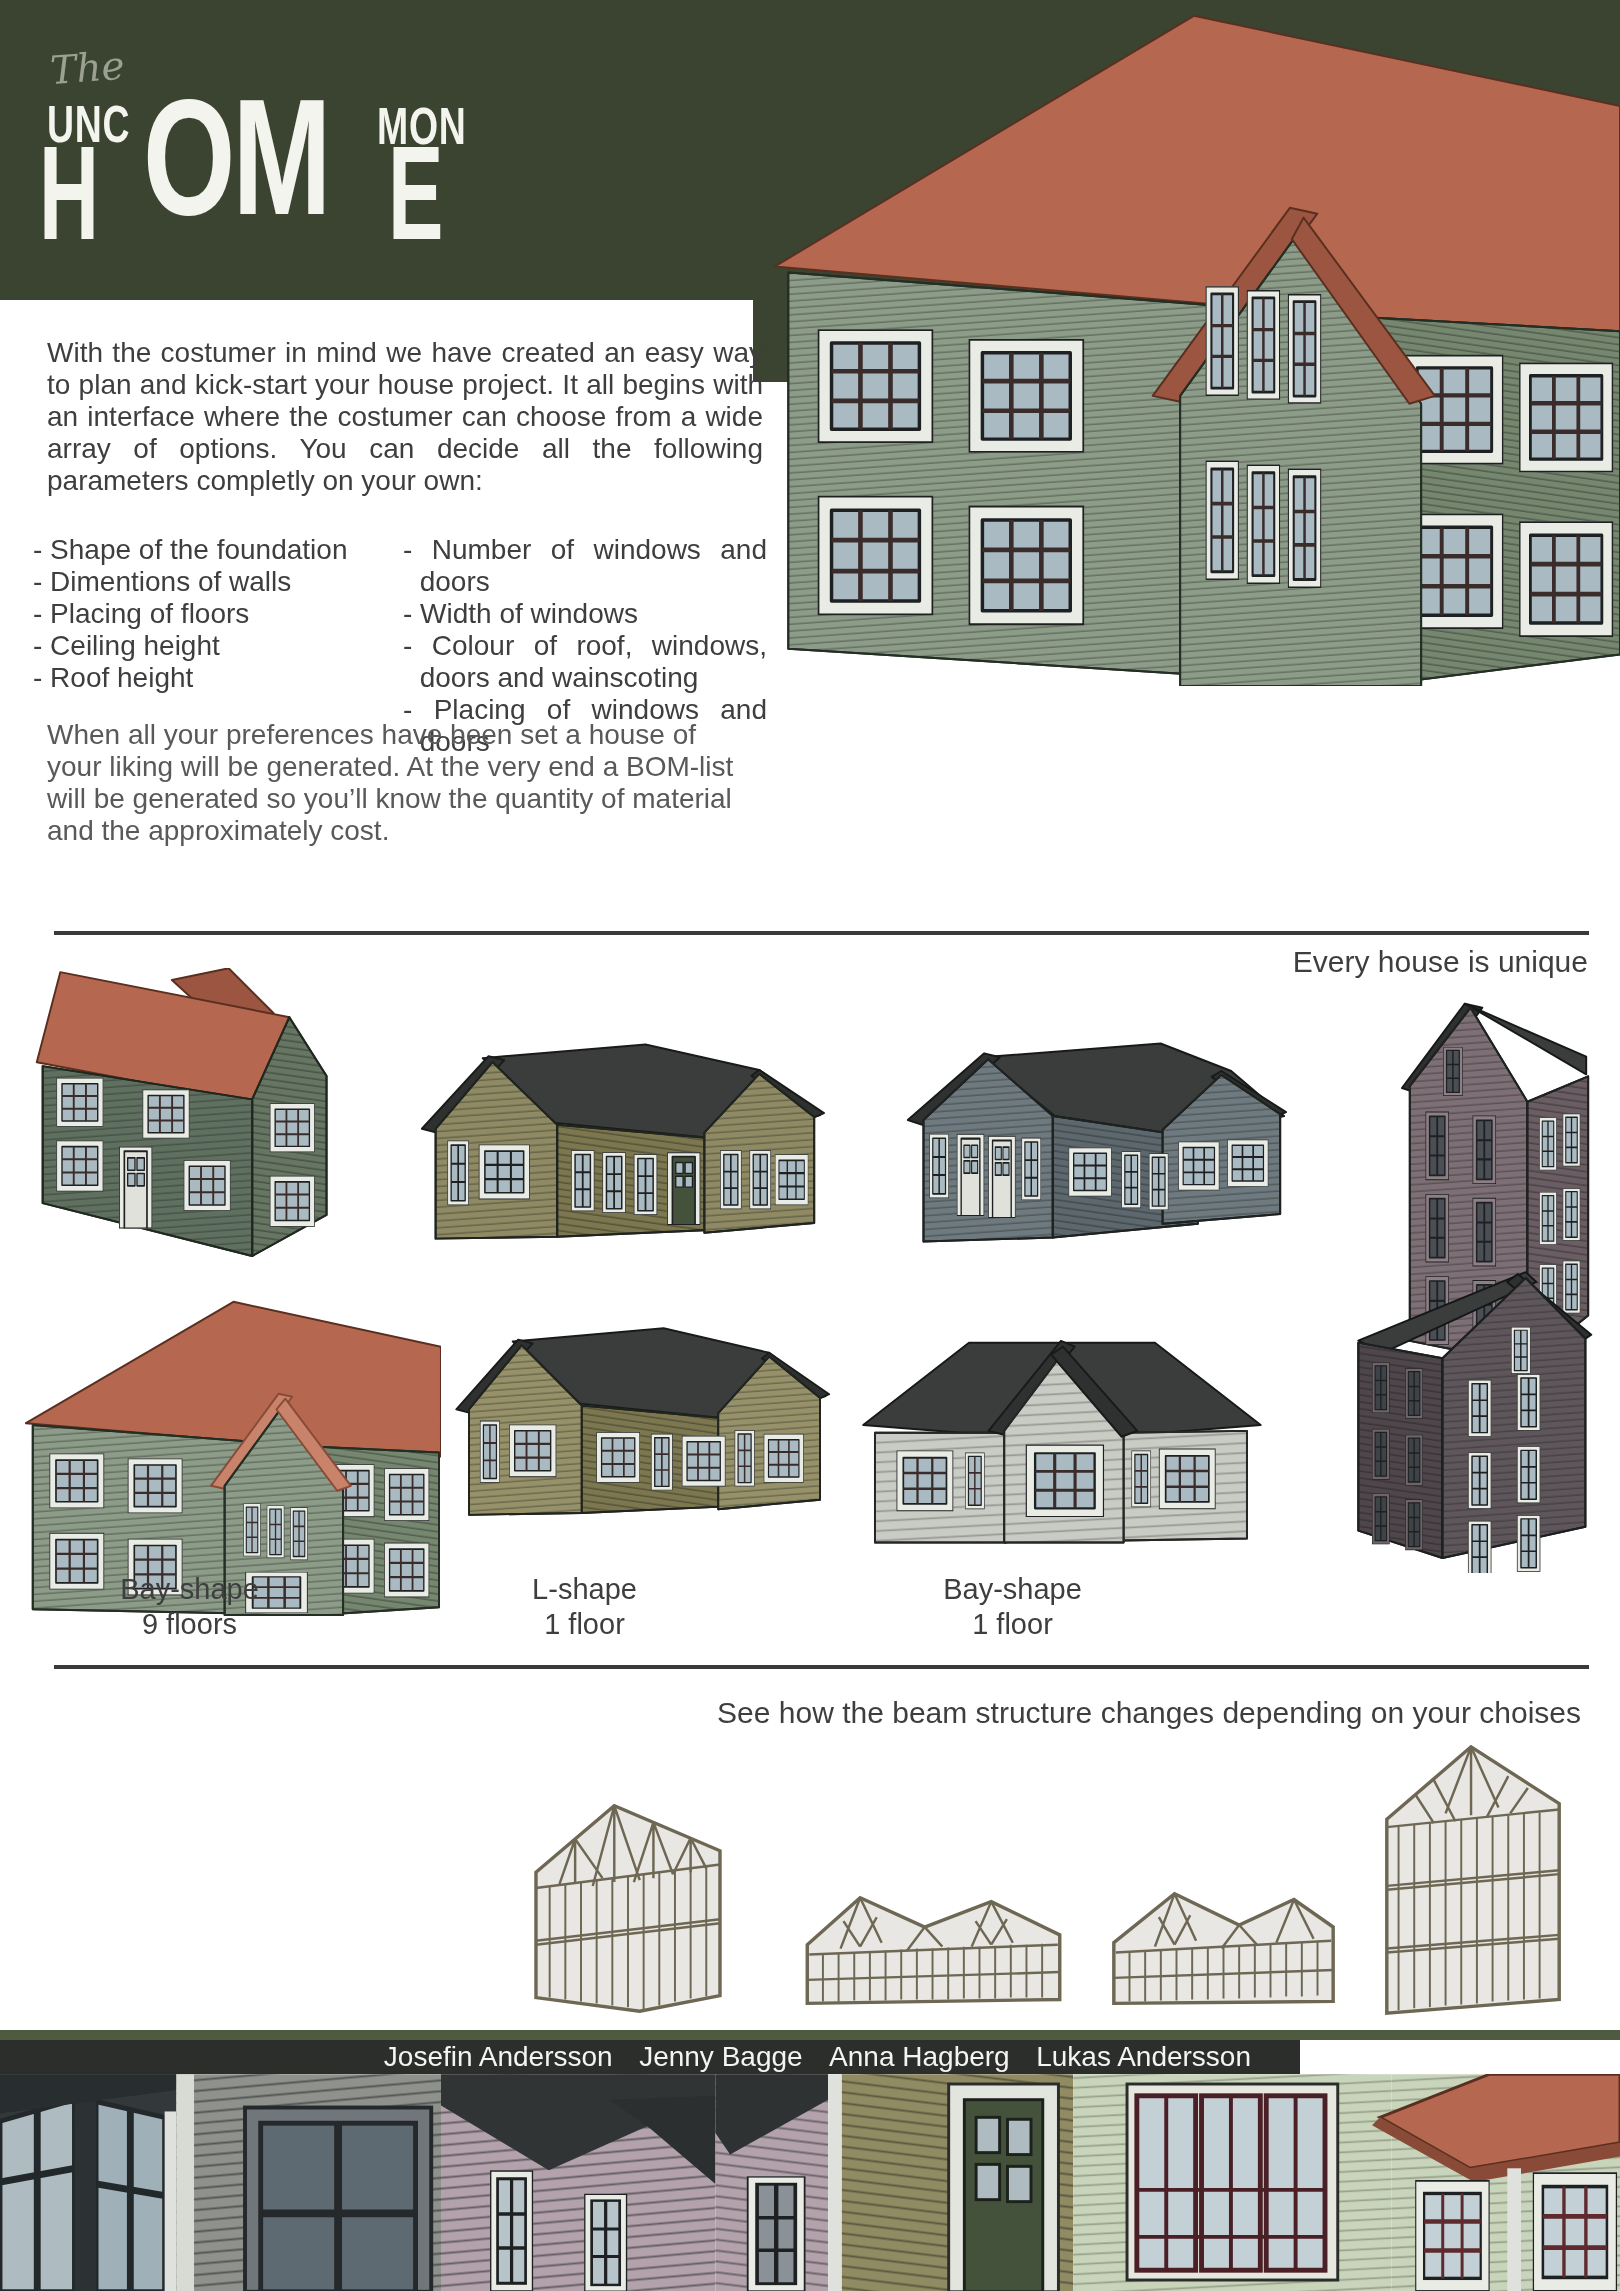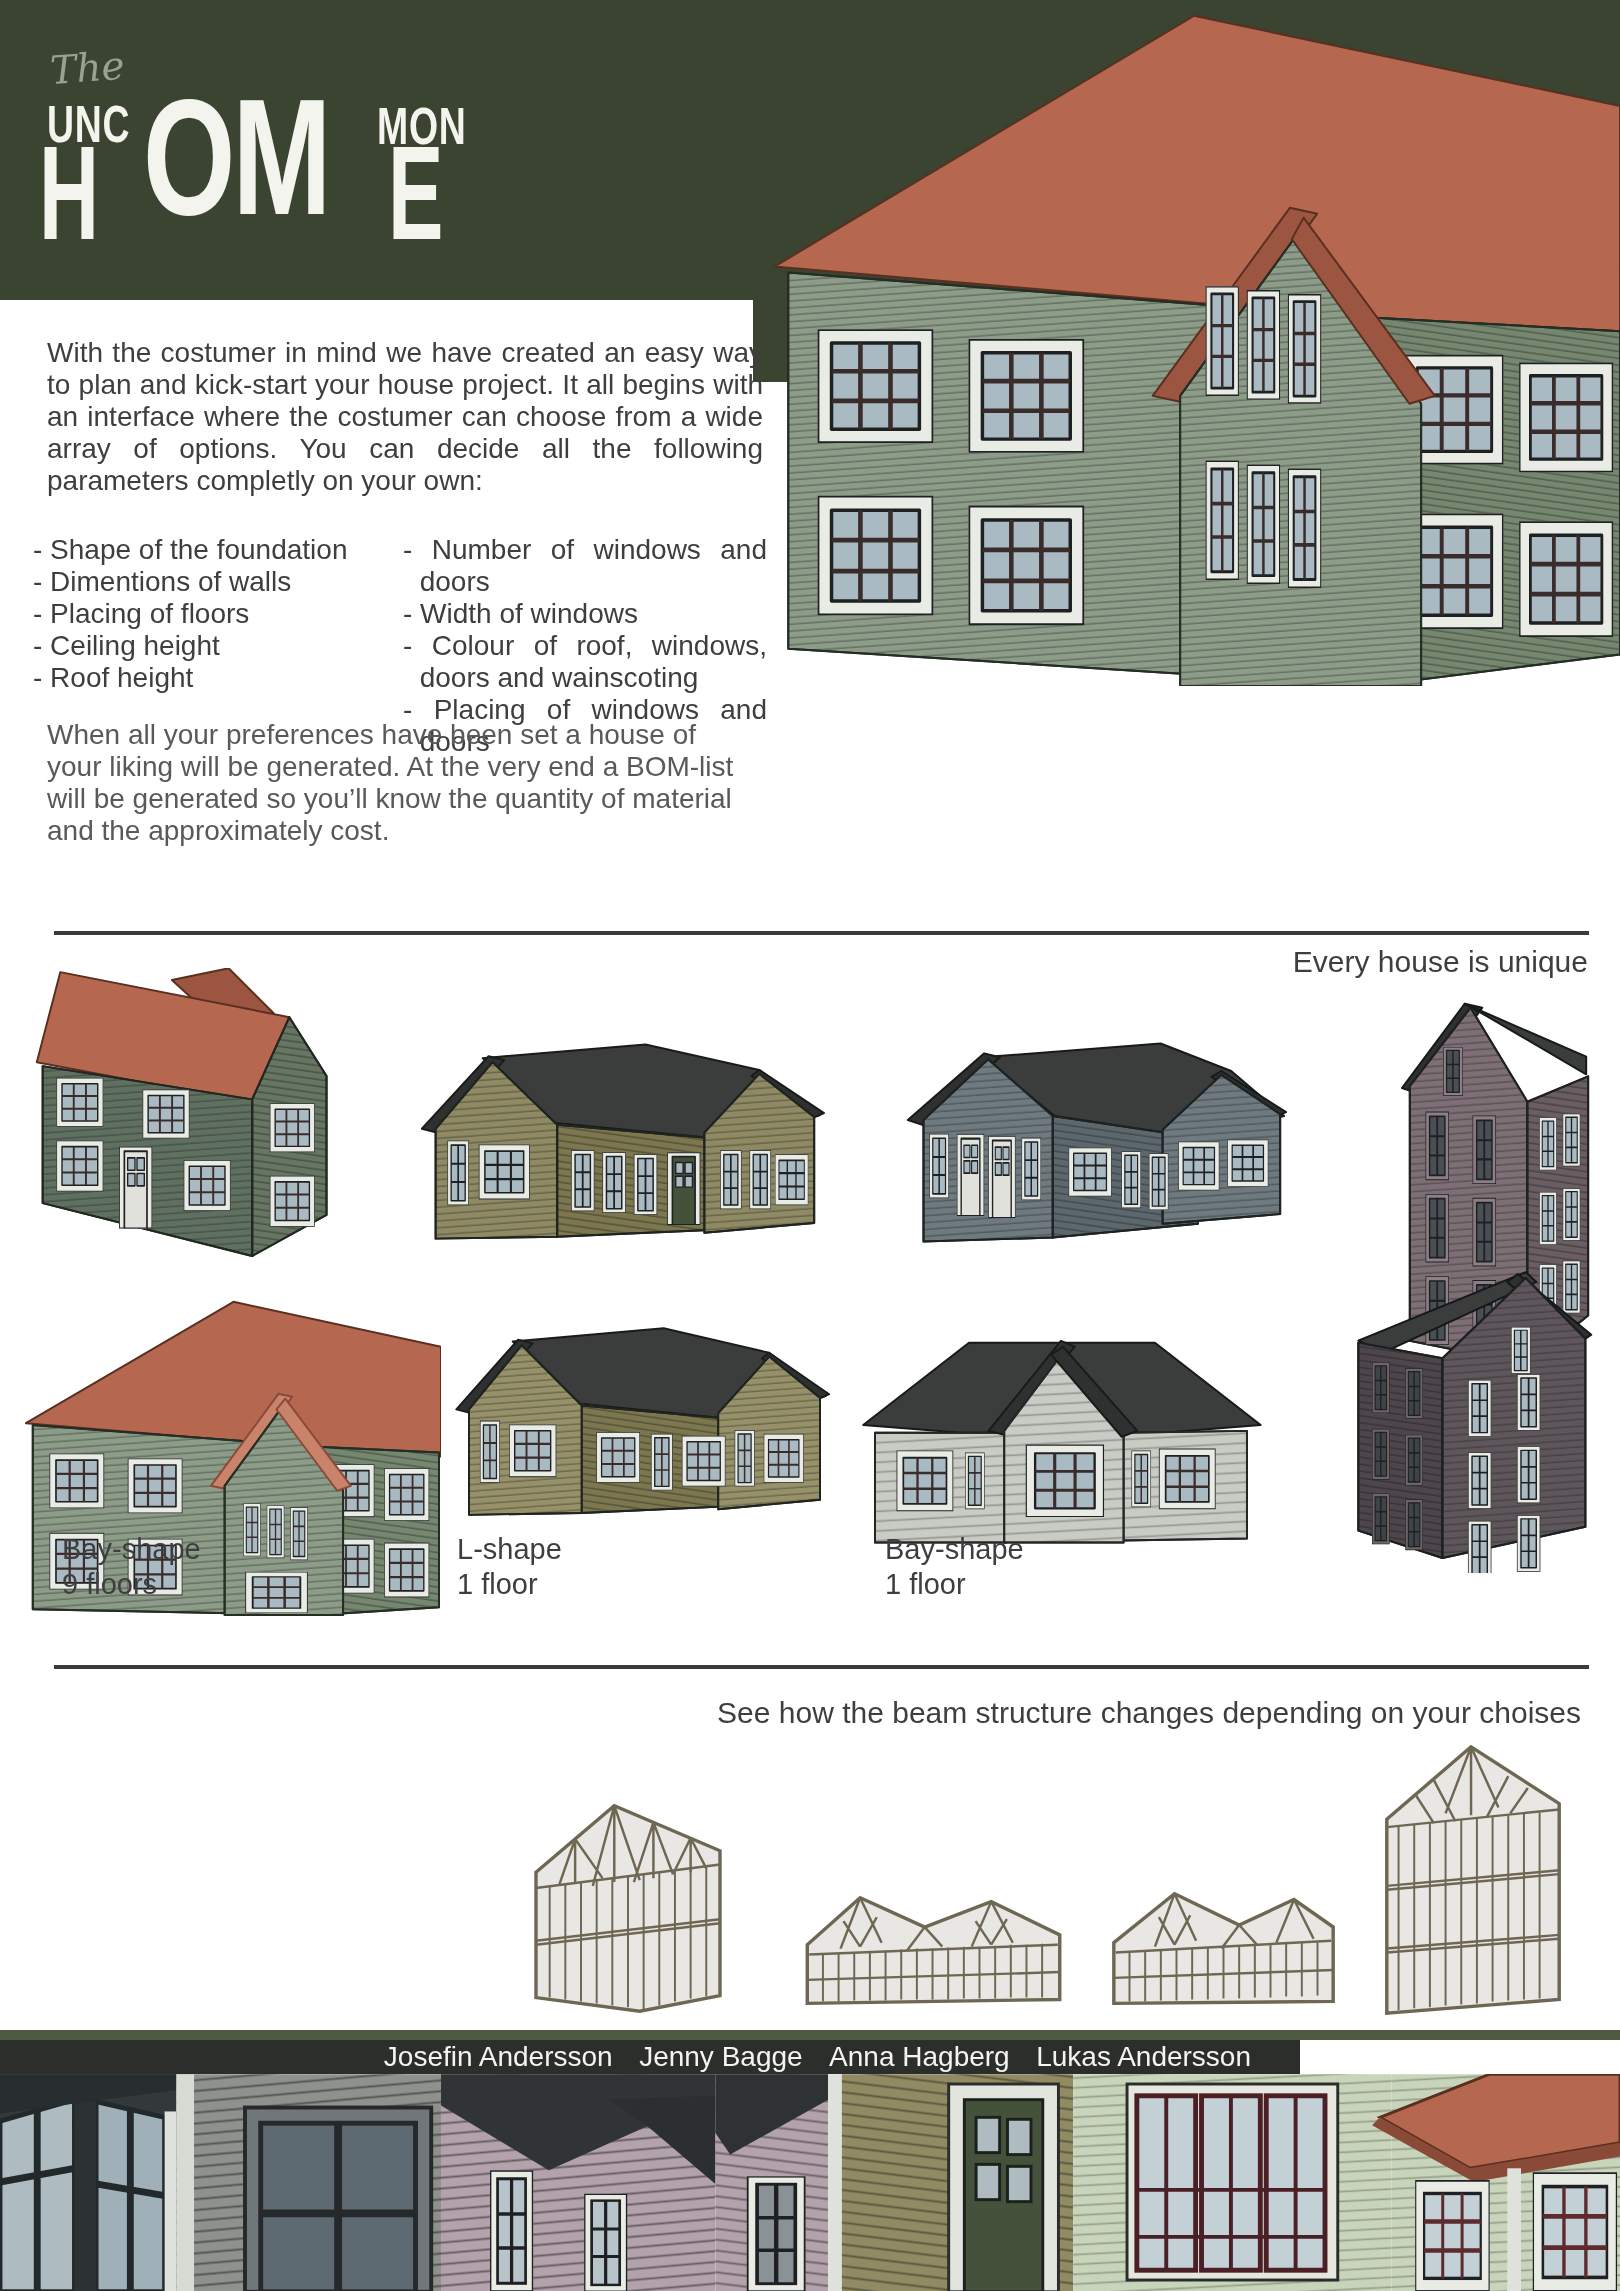--- a/index.html
+++ b/index.html
@@ -35,21 +35,21 @@
 
   
   .rule{position:absolute;left:54px;width:1535px;height:3.9px;background:var(--rule);}
   .rule1{top:931px;} .rule2{top:1665px;}
   .cap{position:absolute;font-size:30px;color:var(--ink);white-space:nowrap;}
   .cap1{top:945px;right:32px;}
   .cap2{top:1688px;right:39px;margin-top:8px;}
 
   
   .house{position:absolute;}
-  .hlabel{position:absolute;top:1532px;width:255px;text-align:left;font-size:29px;line-height:35px;color:var(--ink);}
+  .hlabel{position:absolute;top:1572px;width:255px;text-align:center;font-size:29px;line-height:35px;color:var(--ink);}
   .hl1{left:62px;} .hl2{left:457px;} .hl3{left:885px;} .hl4{left:1296px;}
 
   
   .foot-strip{position:absolute;left:0;top:2030px;width:1620px;height:9.8px;background:var(--footer-strip);}
   .names-bar{position:absolute;left:0;top:2040px;width:1300px;height:34px;background:var(--footer-bar);
              display:flex;justify-content:flex-end;align-items:center;gap:26.5px;padding-right:49px;box-sizing:border-box;}
   .names-bar span{color:var(--footer-text);font-size:28px;white-space:nowrap;}
   .collage{position:absolute;left:0;top:2074px;}
   .defs-holder{position:absolute;width:0;height:0;overflow:hidden;}
 </style>

